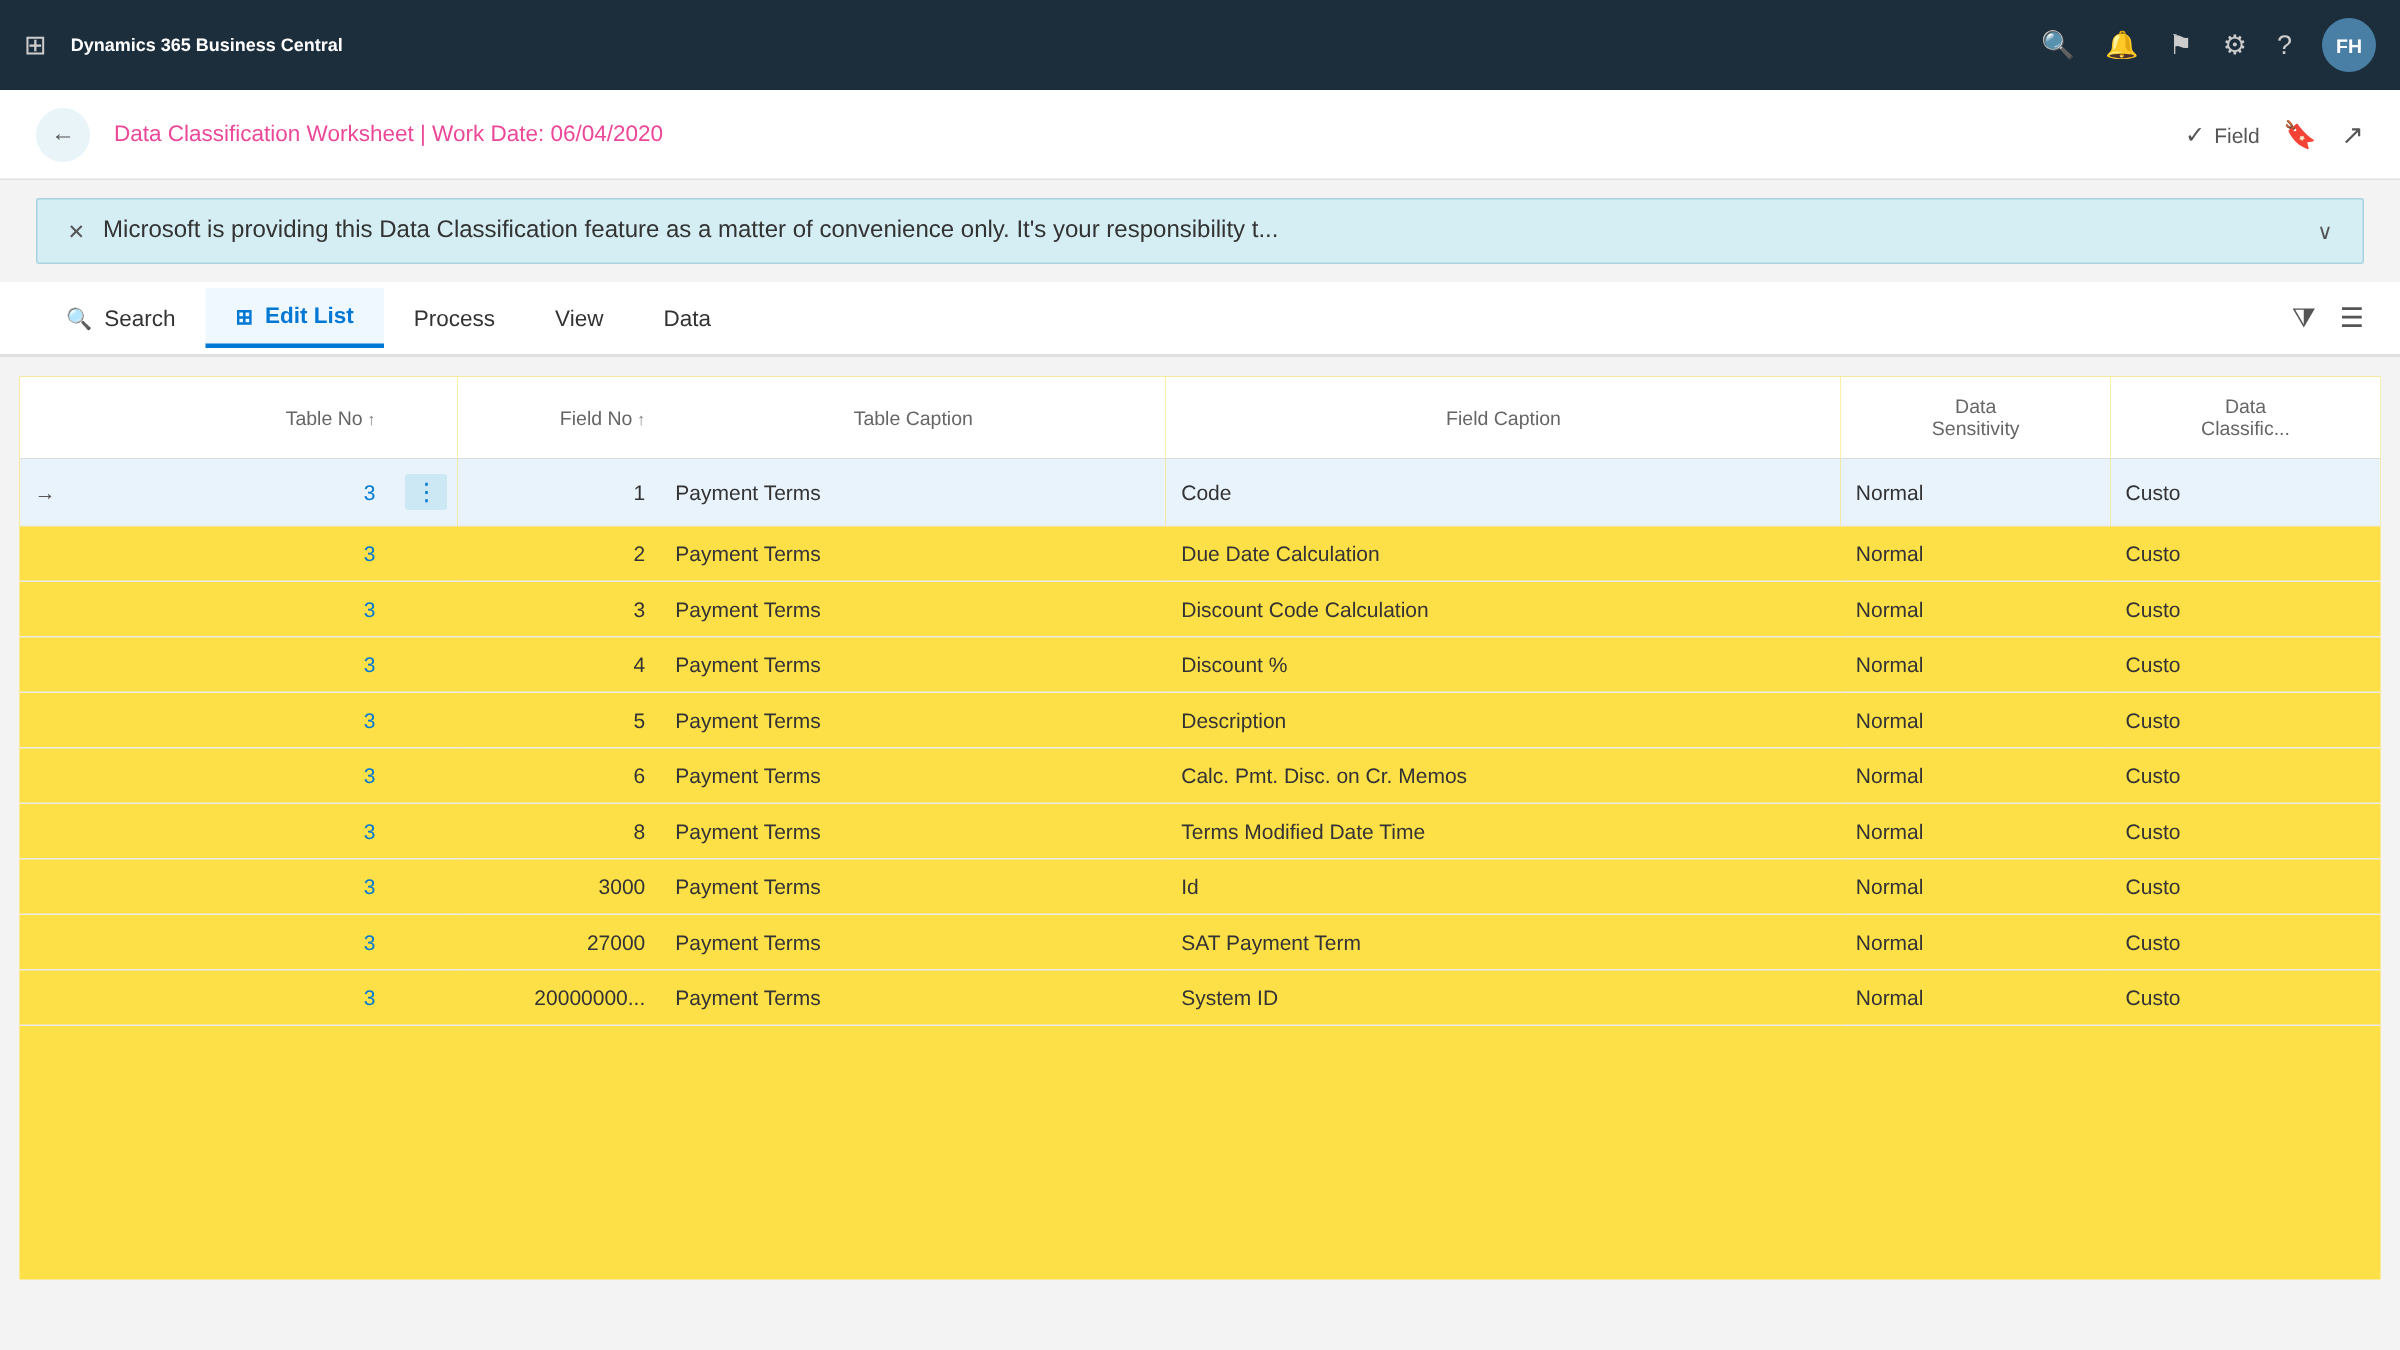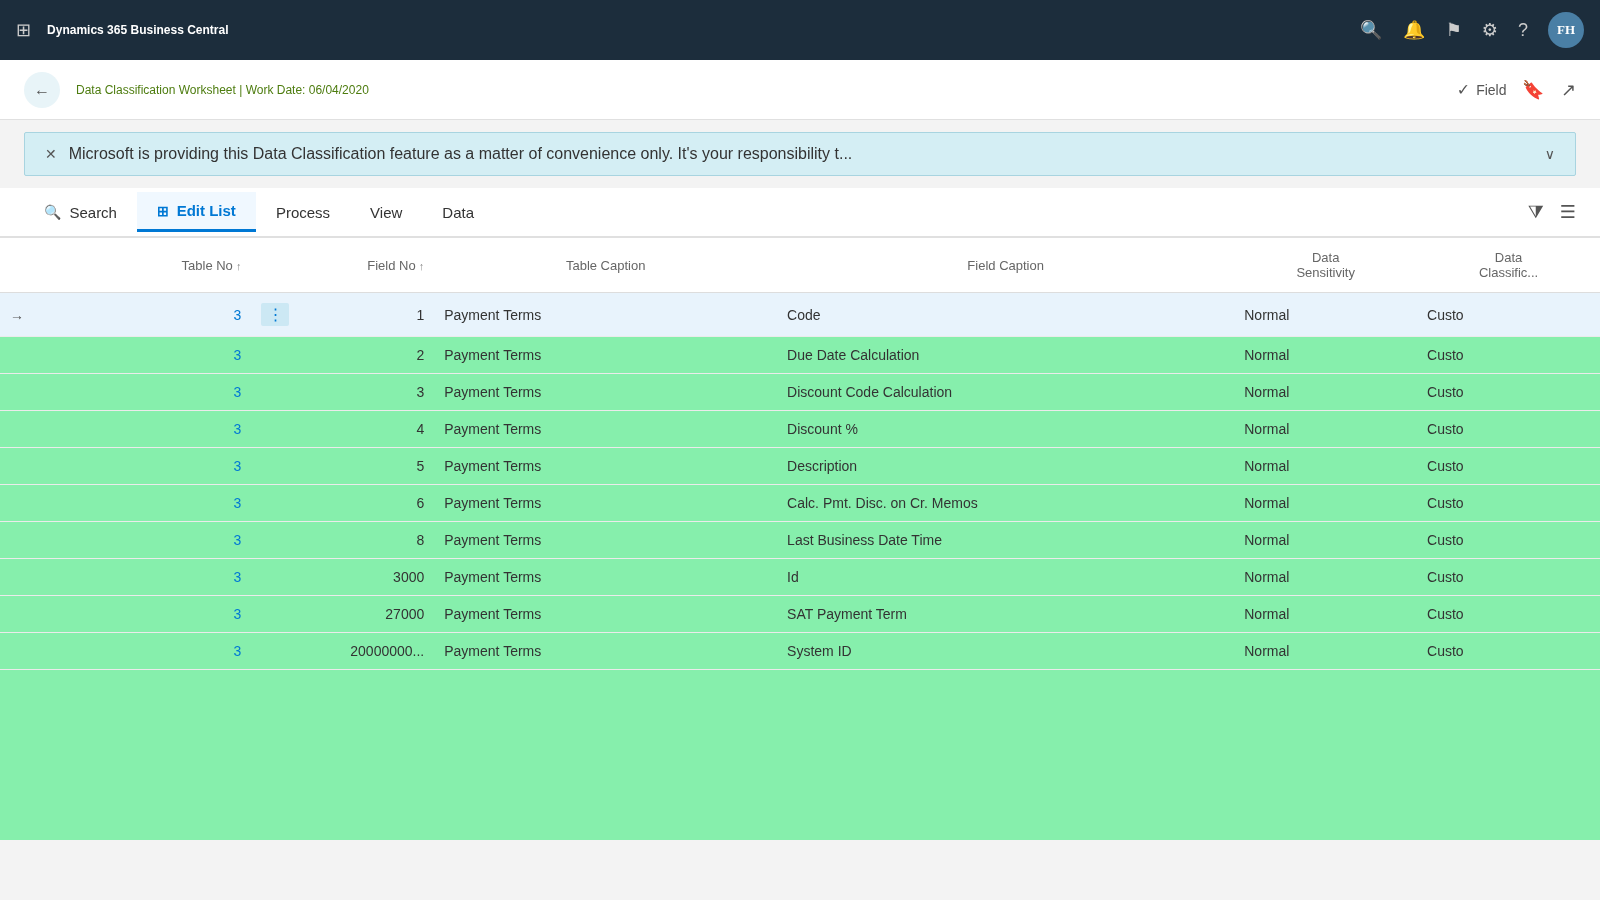--- a/index.html
+++ b/index.html
@@ -44,21 +44,20 @@
       height: 36px;
       border-radius: 50%;
       background: #4a7fa5;
       color: #fff;
       display: flex;
       align-items: center;
       justify-content: center;
       font-size: 13px;
       font-weight: 600;
       cursor: pointer;
-      font-family: Liberation Serif, serif;
     }
 
     
     .page-header {
       background: #fff;
       padding: 0 24px;
       height: 60px;
       display: flex;
       align-items: center;
       gap: 16px;
@@ -71,22 +70,22 @@
       background: #e8f4f8;
       border: none;
       cursor: pointer;
       display: flex;
       align-items: center;
       justify-content: center;
       color: #555;
       font-size: 16px;
     }
     .page-title {
-      font-size: 12px;
-      color: #4d7c0f;
+      font-size: 15px;
+      color: #ec4899;
       flex: 1;
     }
     .saved-status {
       display: flex;
       align-items: center;
       gap: 6px;
       color: #555;
       font-size: 14px;
     }
     .saved-icon {
@@ -174,22 +173,22 @@
       gap: 16px;
     }
     .toolbar-right-icon {
       color: #555;
       font-size: 18px;
       cursor: pointer;
     }
 
     
     .table-container {
-      background: #86efac;
-      margin: 0;
+      background: #fde047;
+      margin: 13px;
       overflow: auto;
       height: calc(900px - 60px - 60px - 60px - 58px - 60px);
     }
     table {
       width: 100%;
       border-collapse: collapse;
       table-layout: fixed;
     }
     col.col-arrow { width: 40px; }
     col.col-table-no { width: 180px; }
@@ -408,21 +407,21 @@
           <td>Calc. Pmt. Disc. on Cr. Memos</td>
           <td>Normal</td>
           <td>Custo</td>
         </tr>
         <tr>
           <td></td>
           <td class="number-cell">3</td>
           <td></td>
           <td class="right-align">8</td>
           <td>Payment Terms</td>
-          <td>Last Business Date Time</td>
+          <td>Terms Modified Date Time</td>
           <td>Normal</td>
           <td>Custo</td>
         </tr>
         <tr>
           <td></td>
           <td class="number-cell">3</td>
           <td></td>
           <td class="right-align">3000</td>
           <td>Payment Terms</td>
           <td>Id</td>

